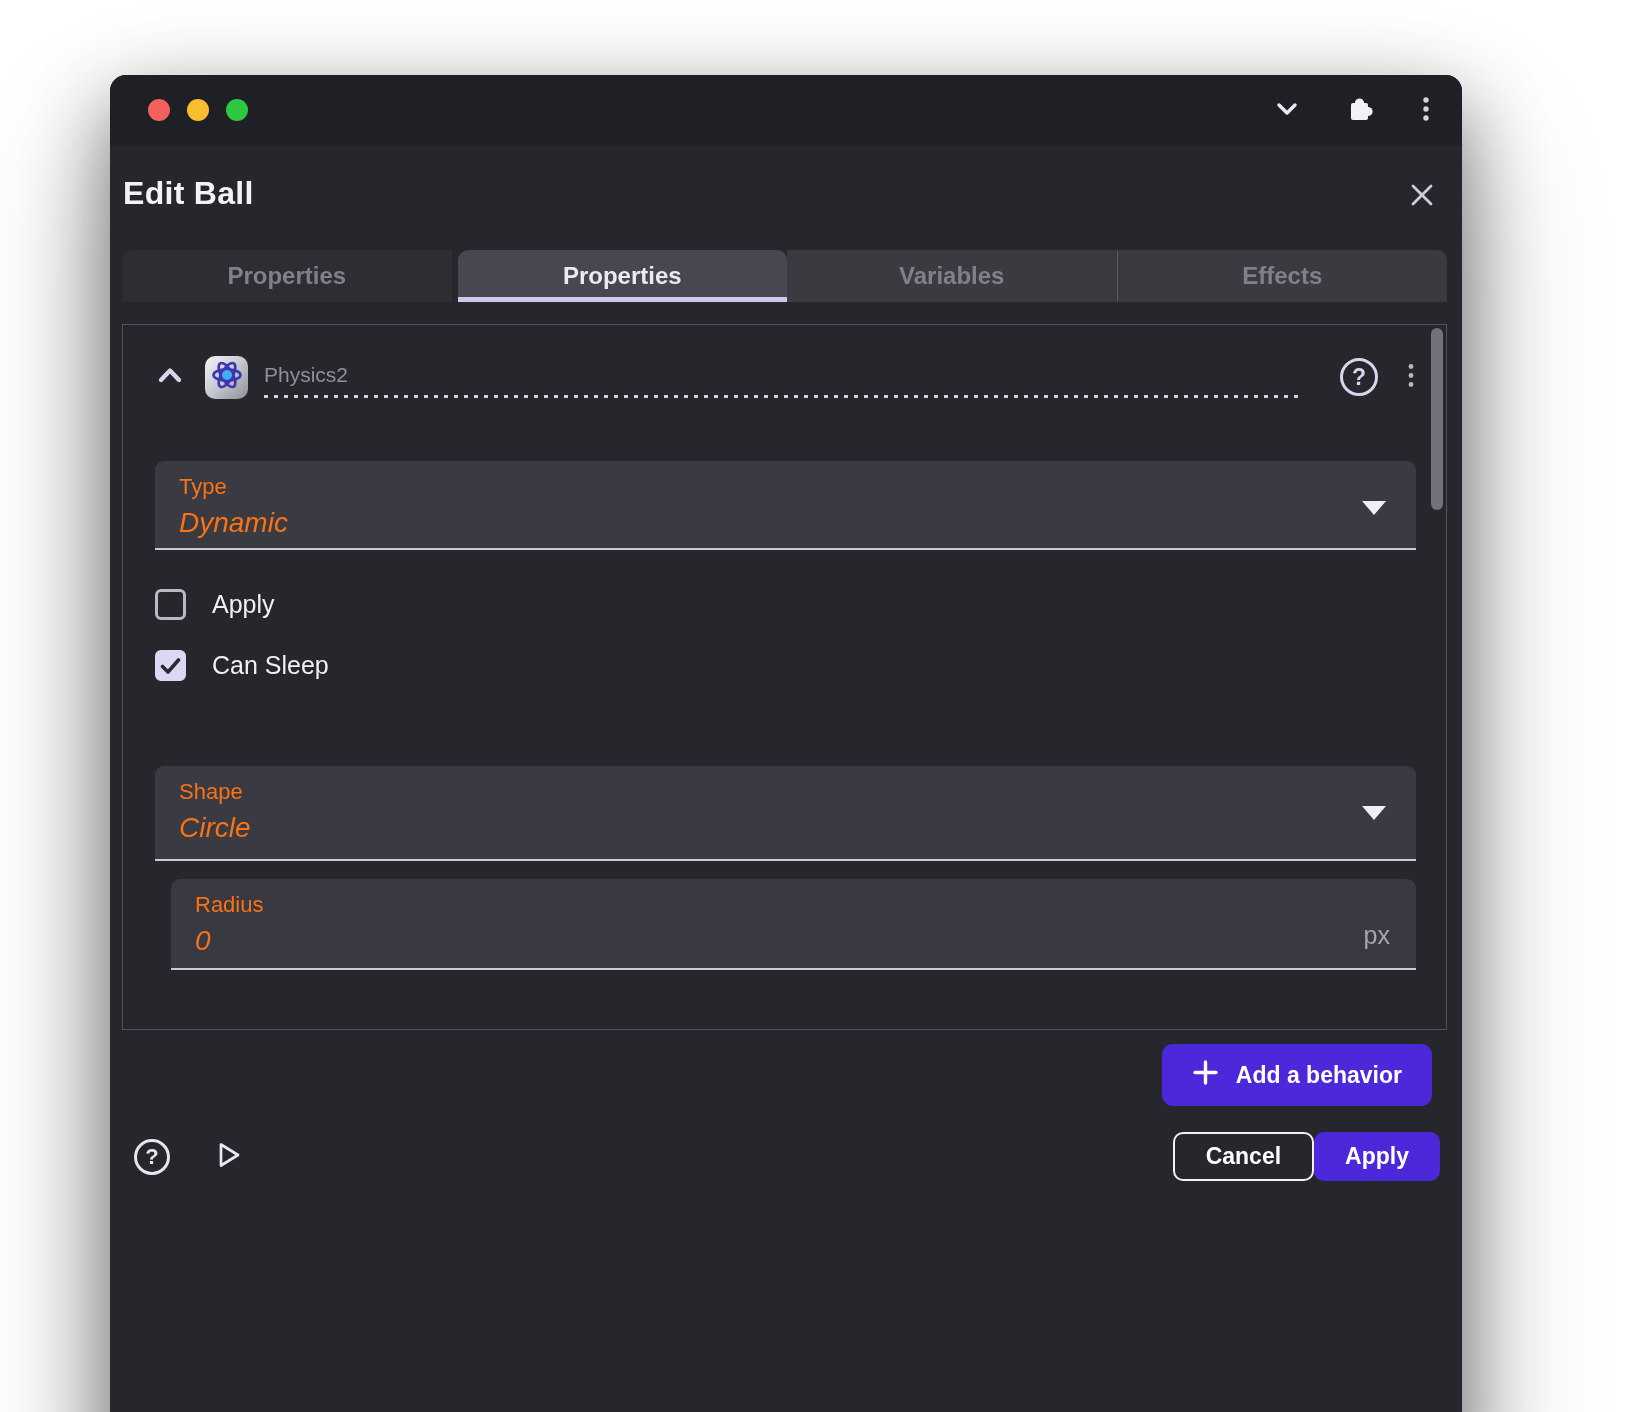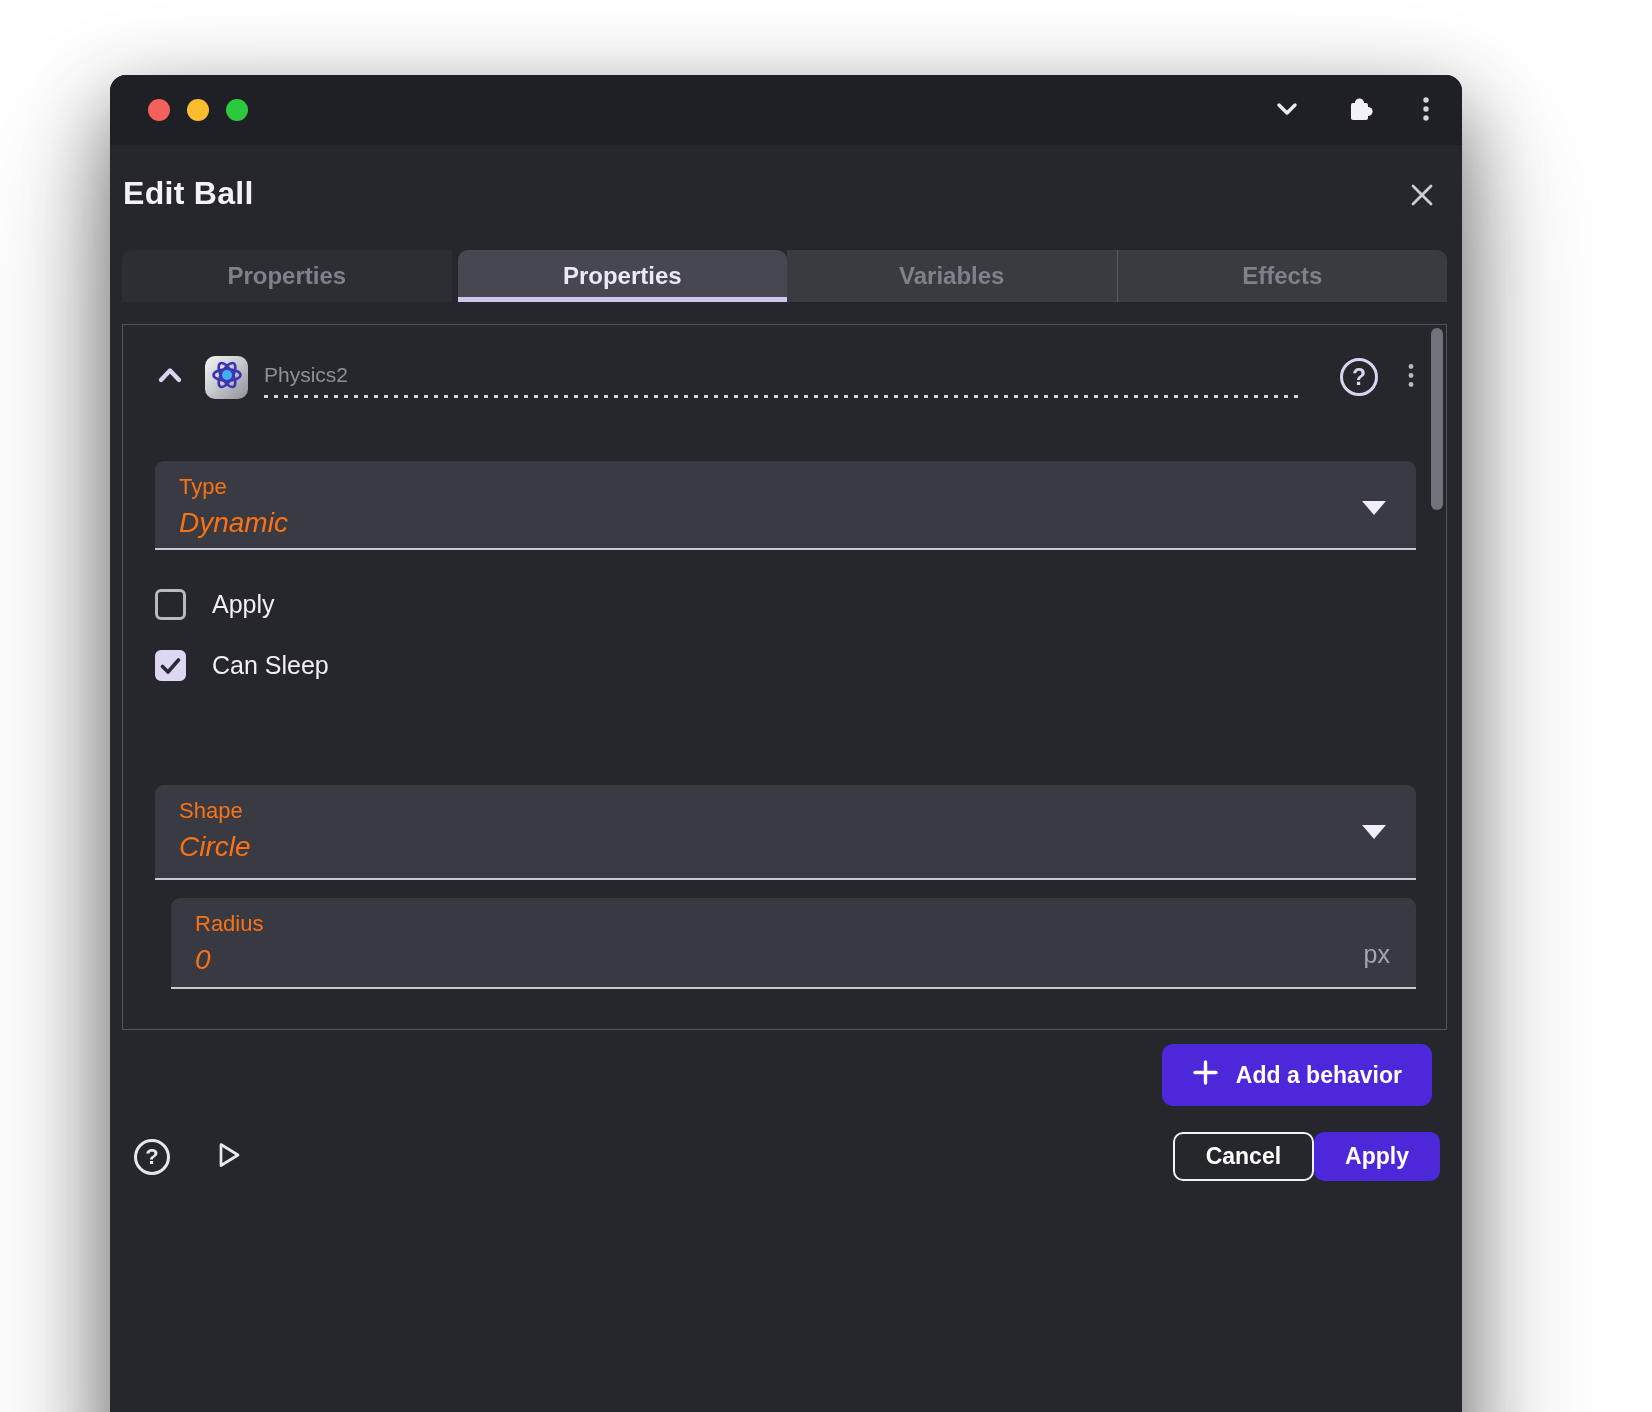--- a/index.html
+++ b/index.html
@@ -58,21 +58,21 @@
                 color:#d9d3ee; font-size:23px; font-weight:700; background:none;
                 display:flex; align-items:center; justify-content:center; font-family:inherit; flex:0 0 auto; }
   .kebab-btn { background:none; border:none; margin-left:28px; display:flex; }
 
   
   .field { background:#3a3a42; border-radius:9px 9px 0 0; border-bottom:2px solid #c9c9d3;
            padding:13px 26px 0 24px; position:relative; }
   .field-label { font-size:22px; color:#f97316; }
   .field-value { font-size:28px; color:#f97316; margin-top:7px;font-style:italic; }
   .field-type { margin-top:58px; height:89px; }
-  .field-shape { margin-top:89px; height:95px; }
+  .field-shape { margin-top:70px; height:95px; }
   .field-radius { margin-top:18px; margin-left:16px; height:91px; background:#393941; }
   .caret { position:absolute; right:30px; top:40px; width:0; height:0;
            border-left:12px solid transparent; border-right:12px solid transparent;
            border-top:14px solid #f0eef6; }
   .unit { position:absolute; right:26px; bottom:18px; font-size:25px; color:#a6a6b0; }
 
   
   .checks { margin-top:24px; }
   .check-row { display:flex; align-items:center; height:61px; cursor:default; }
   .checkbox { width:31px; height:31px; border-radius:6px; border:3px solid #b9b9c3;

